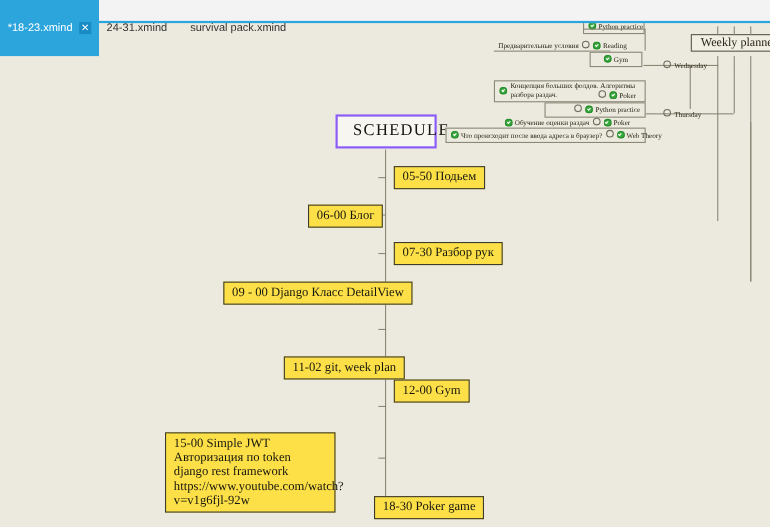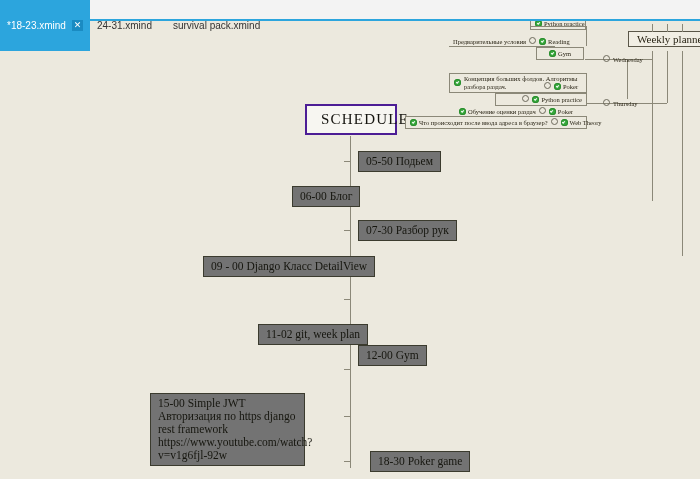--- a/index.html
+++ b/index.html
@@ -53,31 +53,31 @@
 
   
   .node{
     position:absolute;
     box-sizing:border-box;
     white-space:nowrap;
   }
   
   .central{
     background:#f7f6f1;
-    border:2px solid #4c1d95;
+    border:2px solid #8b5cf6;
     color:#15140f;
     font-family:"Liberation Serif", serif;
     font-size:15px;
     letter-spacing:1.2px;
     padding:5px 14px;
     text-align:center;
   }
   
   .sched{
-    background:#737373;
+    background:#fde047;
     border:1px solid #3b3b2e;
     color:#16160f;
     font-size:11.5px;
     padding:3px 7px;
     line-height:13px;
   }
   .sched.multi{white-space:normal;}
 
   
   .lite{
@@ -149,21 +149,21 @@
   <div class="ln lnh" style="left:344px;top:440px;width:7px;"></div>
 
   <div class="node central" style="left:305px;top:83px;width:92px;">
     <span>SCHEDULE</span>
   </div>
 
   <div class="node sched" style="left:358px;top:130px;">
     <span>05-50 Подьем</span>
   </div>
 
-  <div class="node sched" style="left:292px;top:165px;">
+  <div class="node sched" style="left:280px;top:165px;">
     <span>06-00 Блог</span>
   </div>
 
   <div class="node sched" style="left:358px;top:199px;">
     <span>07-30 Разбор рук</span>
   </div>
 
   <div class="node sched" style="left:203px;top:235px;">
     <span>09 - 00 Django Класс DetailView</span>
   </div>
@@ -172,25 +172,25 @@
   <div class="node sched" style="left:258px;top:303px;">
     <span>11-02 git, week plan</span>
   </div>
 
   <div class="node sched" style="left:358px;top:324px;">
     <span>12-00 Gym</span>
   </div>
 
   <div class="node sched multi" style="left:150px;top:372px;width:155px;">
     <div>15-00 Simple JWT</div>
-    <div>Авторизация по https django rest framework</div>
+    <div>Авторизация по token django rest framework</div>
     <div>https://www.youtube.com/watch?v=v1g6fjl-92w</div>
   </div>
 
-  <div class="node sched" style="left:370px;top:430px;">
+  <div class="node sched" style="left:340px;top:430px;">
     <span>18-30 Poker game</span>
   </div>
 
   <div class="node lite big" style="left:628px;top:10px;width:95px;">
     <span>Weekly planner</span>
   </div>
 
   <div class="ln lnv" style="left:652px;top:3px;height:8px;"></div>
   <div class="ln lnv" style="left:667px;top:3px;height:8px;"></div>
   <div class="ln lnv" style="left:682px;top:3px;height:8px;"></div>

